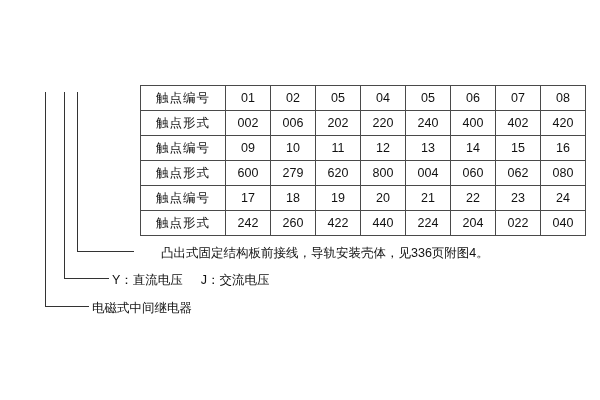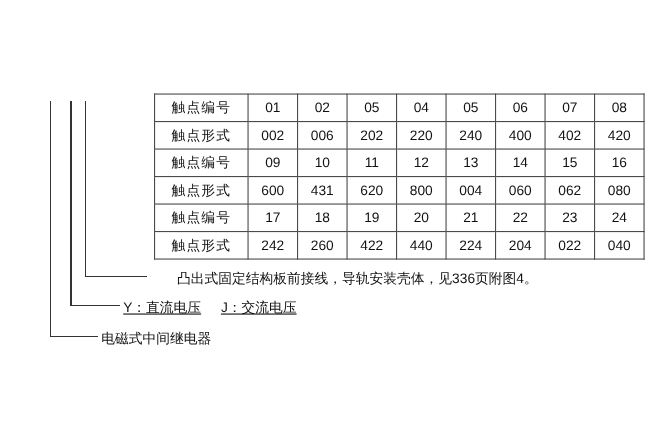--- a/index.html
+++ b/index.html
@@ -81,21 +81,21 @@
   }
 
   
   .note {
     position: absolute;
     font-size: 12.5px;
     color: #111;
     white-space: nowrap;
   }
   .note-1 { left: 137px; top: 245px; margin-left: 24px; }
-  .note-2 { left: 112px; top: 272px; text-decoration: underline; }
+  .note-2 { left: 112px; top: 272px; }
   .note-3 { left: 92px;  top: 300px; }
   .note-2 .gap { display: inline-block; width: 18px; }
 </style>
 </head>
 <body>
 
 <div id="canvas">
 
 
   <svg id="leaders" viewBox="0 0 600 400" xmlns="http://www.w3.org/2000/svg">
@@ -145,21 +145,21 @@
           <td class="cell">11</td>
           <td class="cell">12</td>
           <td class="cell">13</td>
           <td class="cell">14</td>
           <td class="cell">15</td>
           <td class="cell">16</td>
         </tr>
         <tr>
           <td class="rowhdr">触点形式</td>
           <td class="cell">600</td>
-          <td class="cell">431</td>
+          <td class="cell">279</td>
           <td class="cell">620</td>
           <td class="cell">800</td>
           <td class="cell">004</td>
           <td class="cell">060</td>
           <td class="cell">062</td>
           <td class="cell">080</td>
         </tr>
         <tr>
           <td class="rowhdr">触点编号</td>
           <td class="cell">17</td>

